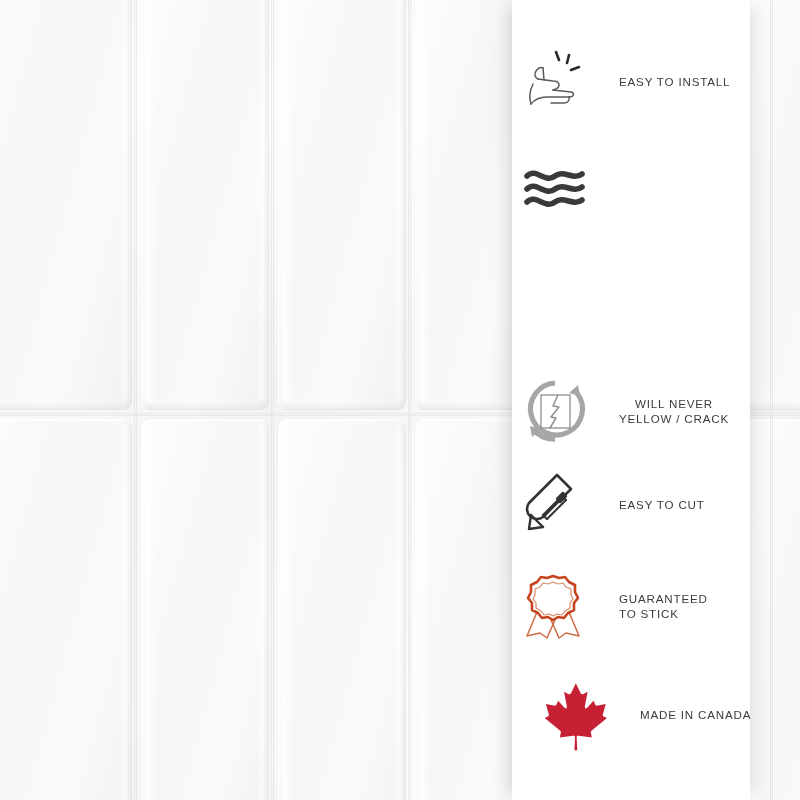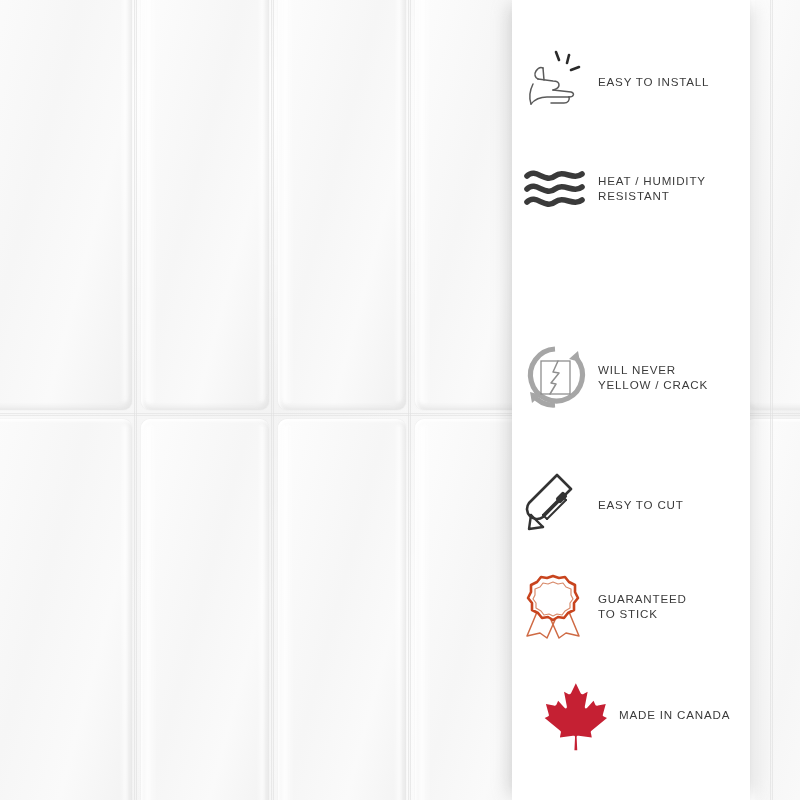--- a/index.html
+++ b/index.html
@@ -45,21 +45,21 @@
     background:linear-gradient(180deg,rgba(222,222,222,.8),rgba(243,243,243,.3),rgba(222,222,222,.8));}
 
   
   .panel{
     position:absolute;left:512px;top:0;width:238px;height:800px;
     background:#ffffff;
     box-shadow:-9px 0 16px -6px rgba(150,150,150,.38), 9px 0 16px -6px rgba(150,150,150,.30);
   }
   .feature{
     position:absolute;left:0;width:238px;height:96px;
-    display:flex;align-items:center;
+    display:flex;align-items:center;gap:21px;
   }
   .ficon{
     width:86px;min-width:86px;height:86px;
     display:flex;align-items:center;justify-content:center;
   }
   .flabel{
     font-size:11.6px;letter-spacing:.82px;line-height:15.5px;
     color:#3b3b3b;white-space:pre-line;
     font-family:"Liberation Sans","DejaVu Sans",sans-serif;
   }
@@ -144,26 +144,24 @@
     <div class="feature" style="top:140px;">
       <div class="ficon">
         <svg width="72" height="72" viewBox="0 0 72 72">
           <g fill="none" stroke="#3a3a3a" stroke-width="5.6" stroke-linecap="round">
             <path d="M8 24 C17 15 26 32 36 24 C45 17 54 29 63 22"></path>
             <path d="M8 37 C17 28 26 45 36 37 C45 30 54 42 63 35"></path>
             <path d="M8 50 C17 41 26 58 36 50 C45 43 54 55 63 48"></path>
           </g>
         </svg>
       </div>
-      <div class="flabel">HEAT / HUMIDITY
-RESISTANT</div>
-    </div>
-
-
-    <div class="feature" style="top:329px;">
+    </div>
+
+
+    <div class="feature" style="top:363px;text-align:center;">
       <div class="ficon">
         <svg width="80" height="80" viewBox="0 0 80 80">
           <path d="M62 22 A26 26 0 1 1 40 12" fill="none" stroke="#a6a6a6" stroke-width="5.2" stroke-linecap="butt"></path>
           <path d="M18 58 A26 26 0 0 0 40 68" fill="none" stroke="#a6a6a6" stroke-width="5.2" stroke-linecap="butt"></path>
           <polygon points="63,14 65,25 54,22" fill="#a6a6a6"></polygon>
           <polygon points="17,66 15,55 26,58" fill="#a6a6a6"></polygon>
           <rect x="26" y="24" width="29" height="33" fill="none" stroke="#8f8f8f" stroke-width="1.3"></rect>
           <path d="M43 24 L38 35 L44 36 L36 46 L41 47 L35 57" fill="none" stroke="#8f8f8f" stroke-width="1.5" stroke-linejoin="round" stroke-linecap="round"></path>
         </svg>
       </div>

